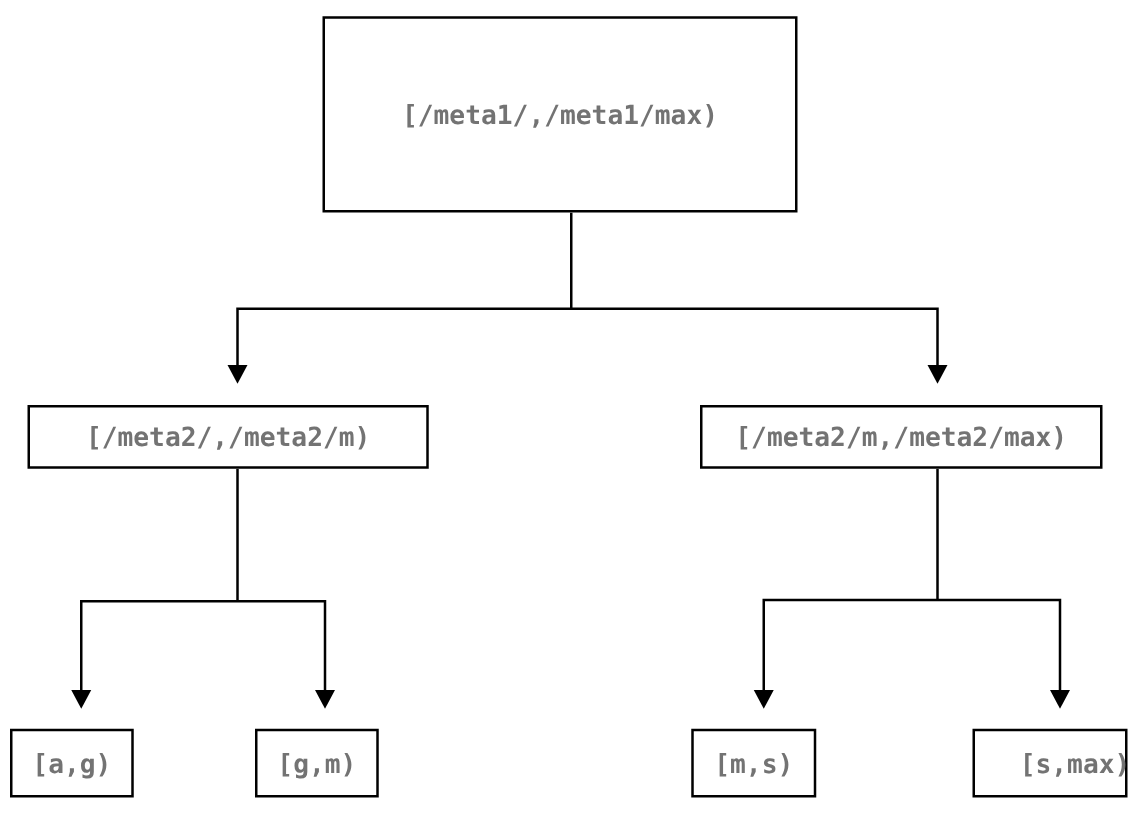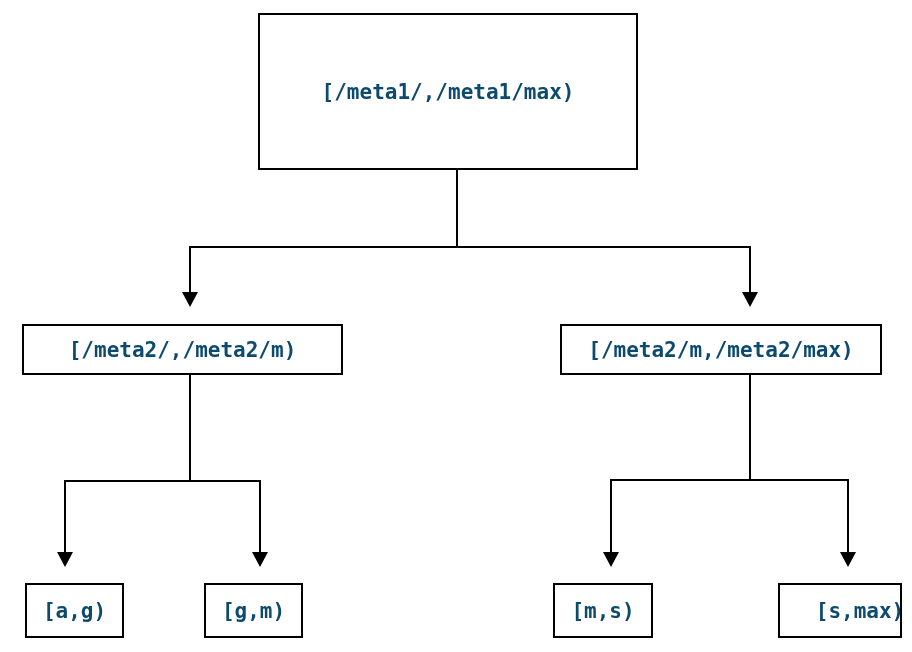--- a/index.html
+++ b/index.html
@@ -27,28 +27,28 @@
   .node {
     position: absolute;
     box-sizing: border-box;
     border: 2px solid #000000;
     background: #ffffff;
     display: flex;
     align-items: center;
     justify-content: center;
     font-size: 21px;
     font-weight: bold;
-    color: #0c4a6e;
+    color: #737373;
     white-space: nowrap;
     letter-spacing: 0;
   }
   #node-root      { left: 258px; top: 13px;  width: 380px; height: 157px; }
   #node-left      { left: 22px;  top: 324px; width: 321px; height: 51px; text-align: right;  }
   #node-right     { left: 560px; top: 324px; width: 322px; height: 51px;  }
-  #node-leaf-ag   { left: 25px;   top: 583px; width: 99px;  height: 55px;  }
+  #node-leaf-ag   { left: 8px;   top: 583px; width: 99px;  height: 55px;  }
   #node-leaf-gm   { left: 204px; top: 583px; width: 99px;  height: 55px;  }
   #node-leaf-ms   { left: 553px; top: 583px; width: 100px; height: 55px;  }
   #node-leaf-smax { left: 778px; top: 583px; width: 124px; height: 55px; padding-left: 40px;  }
 </style>
 </head>
 <body>
 
 <div class="canvas">
 
   <svg class="edges" width="912" height="652" viewBox="0 0 912 652">

